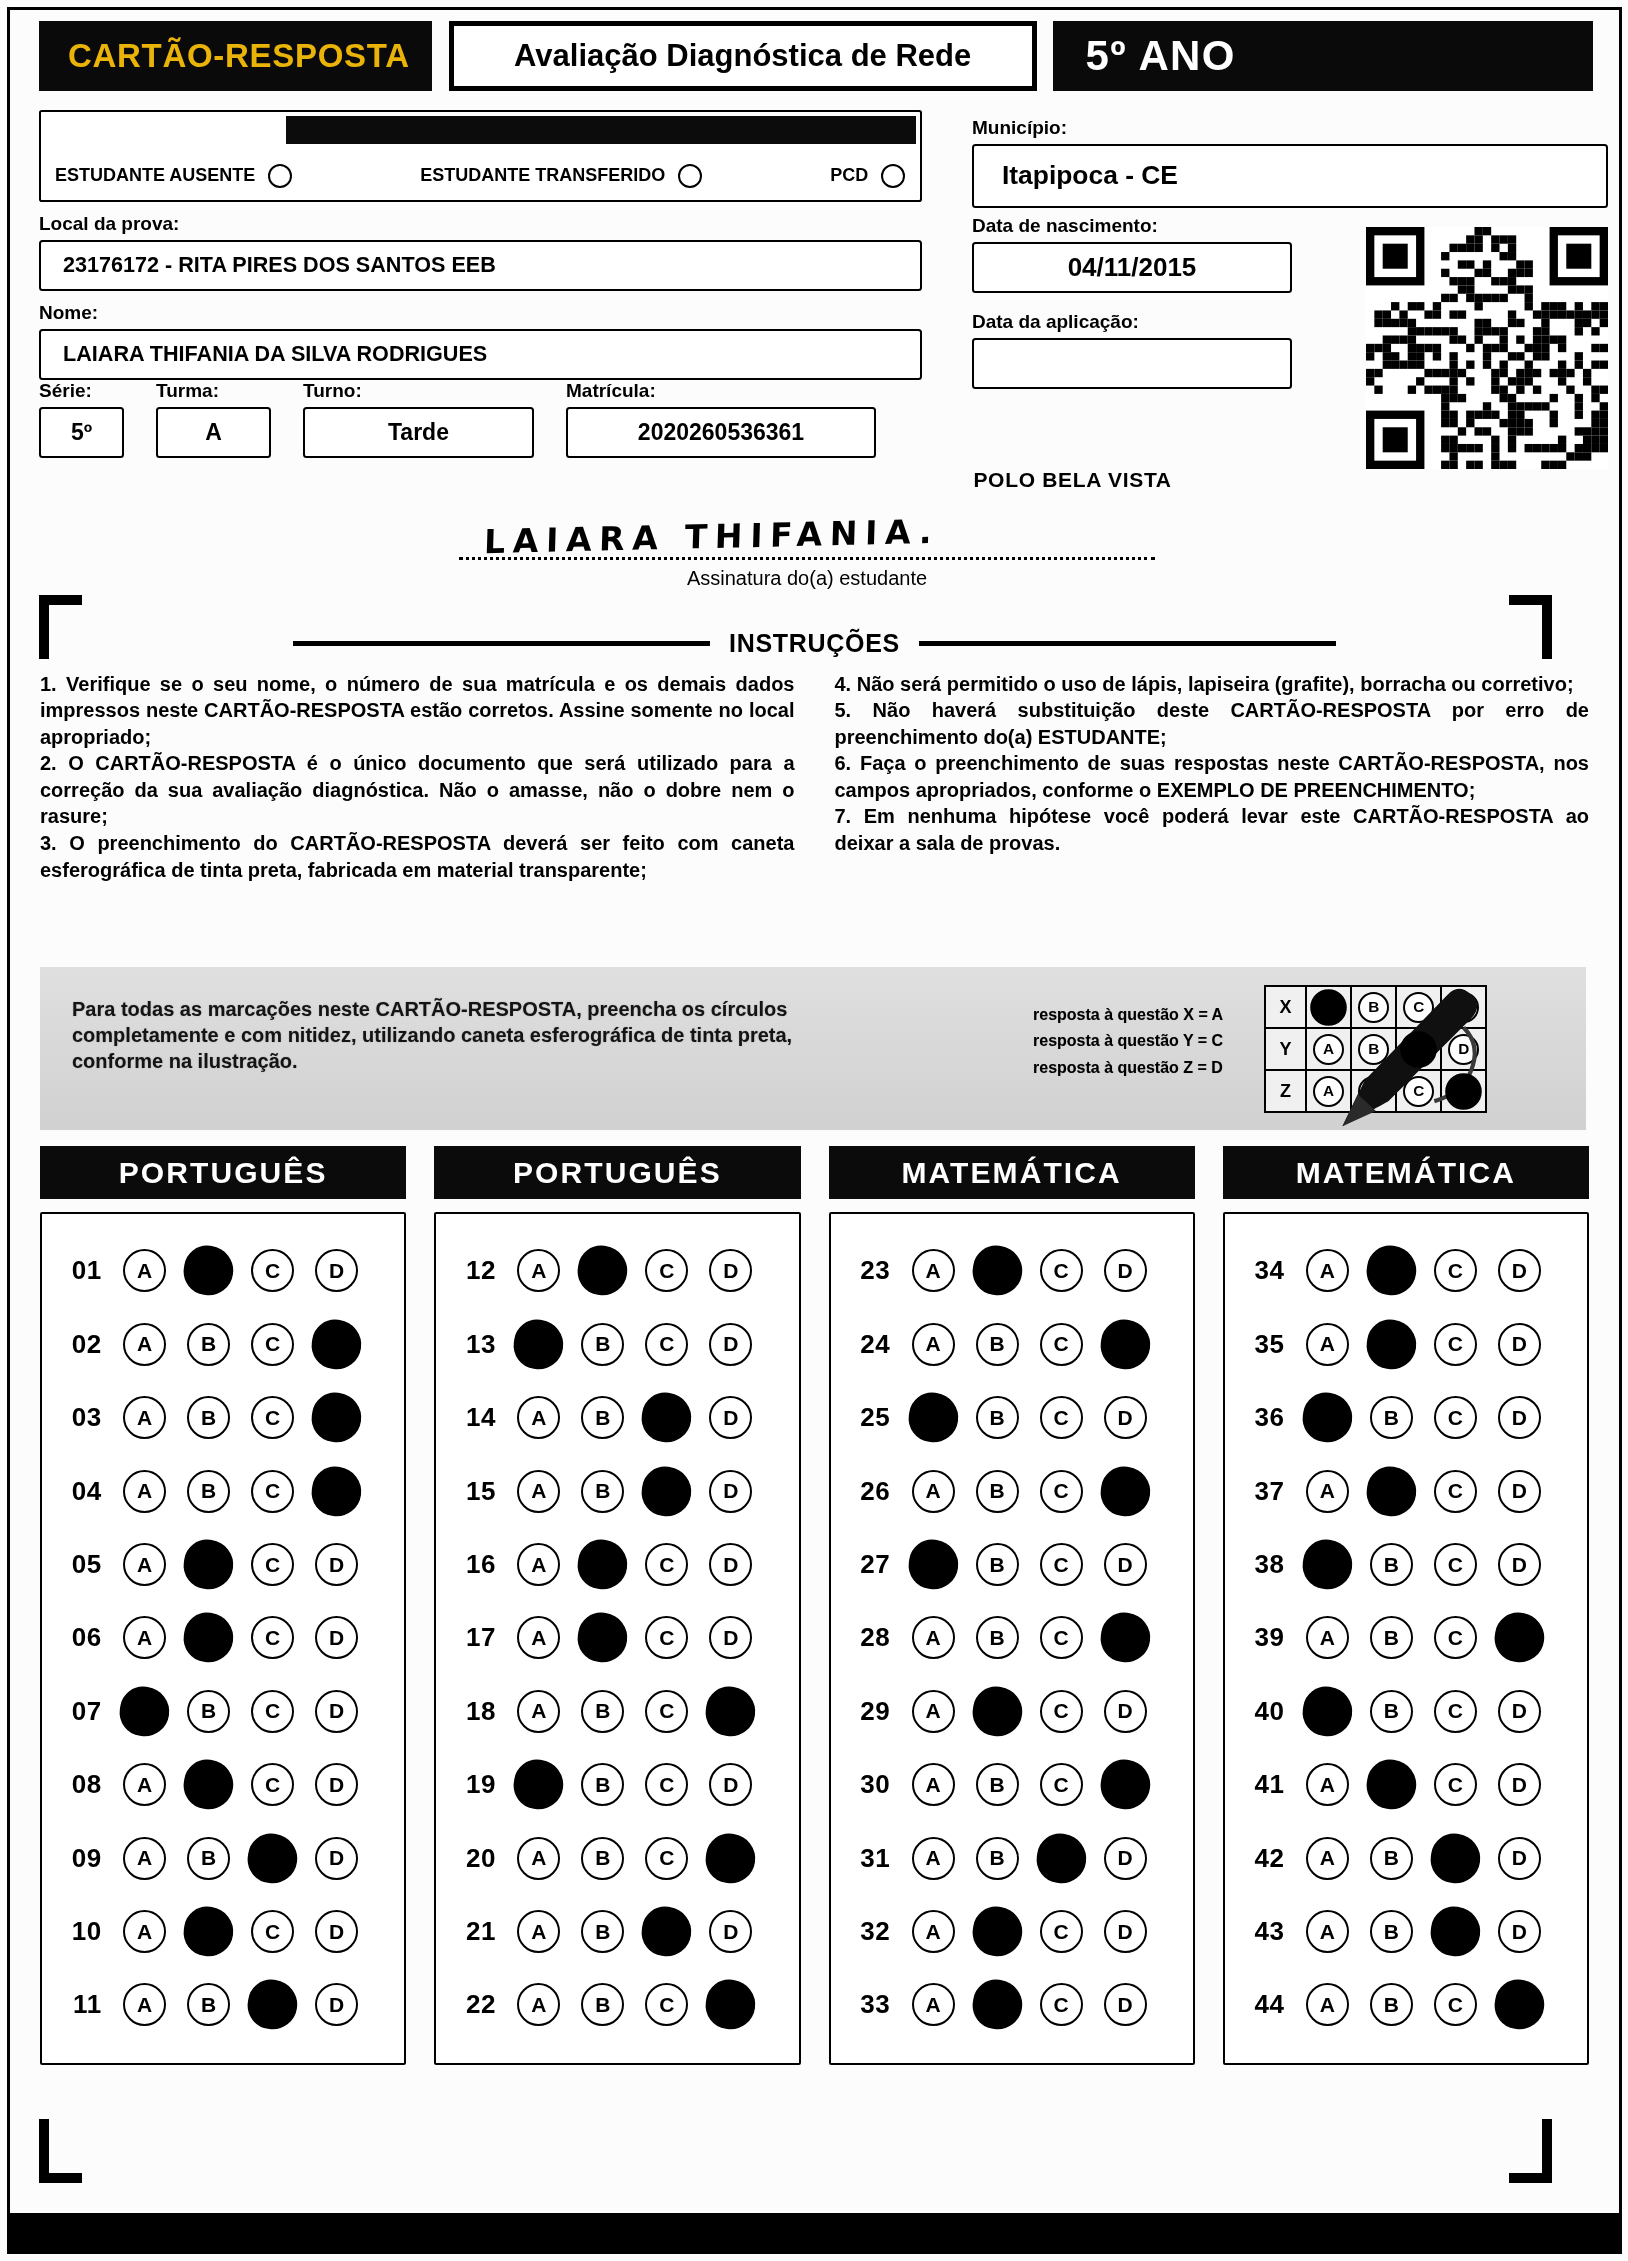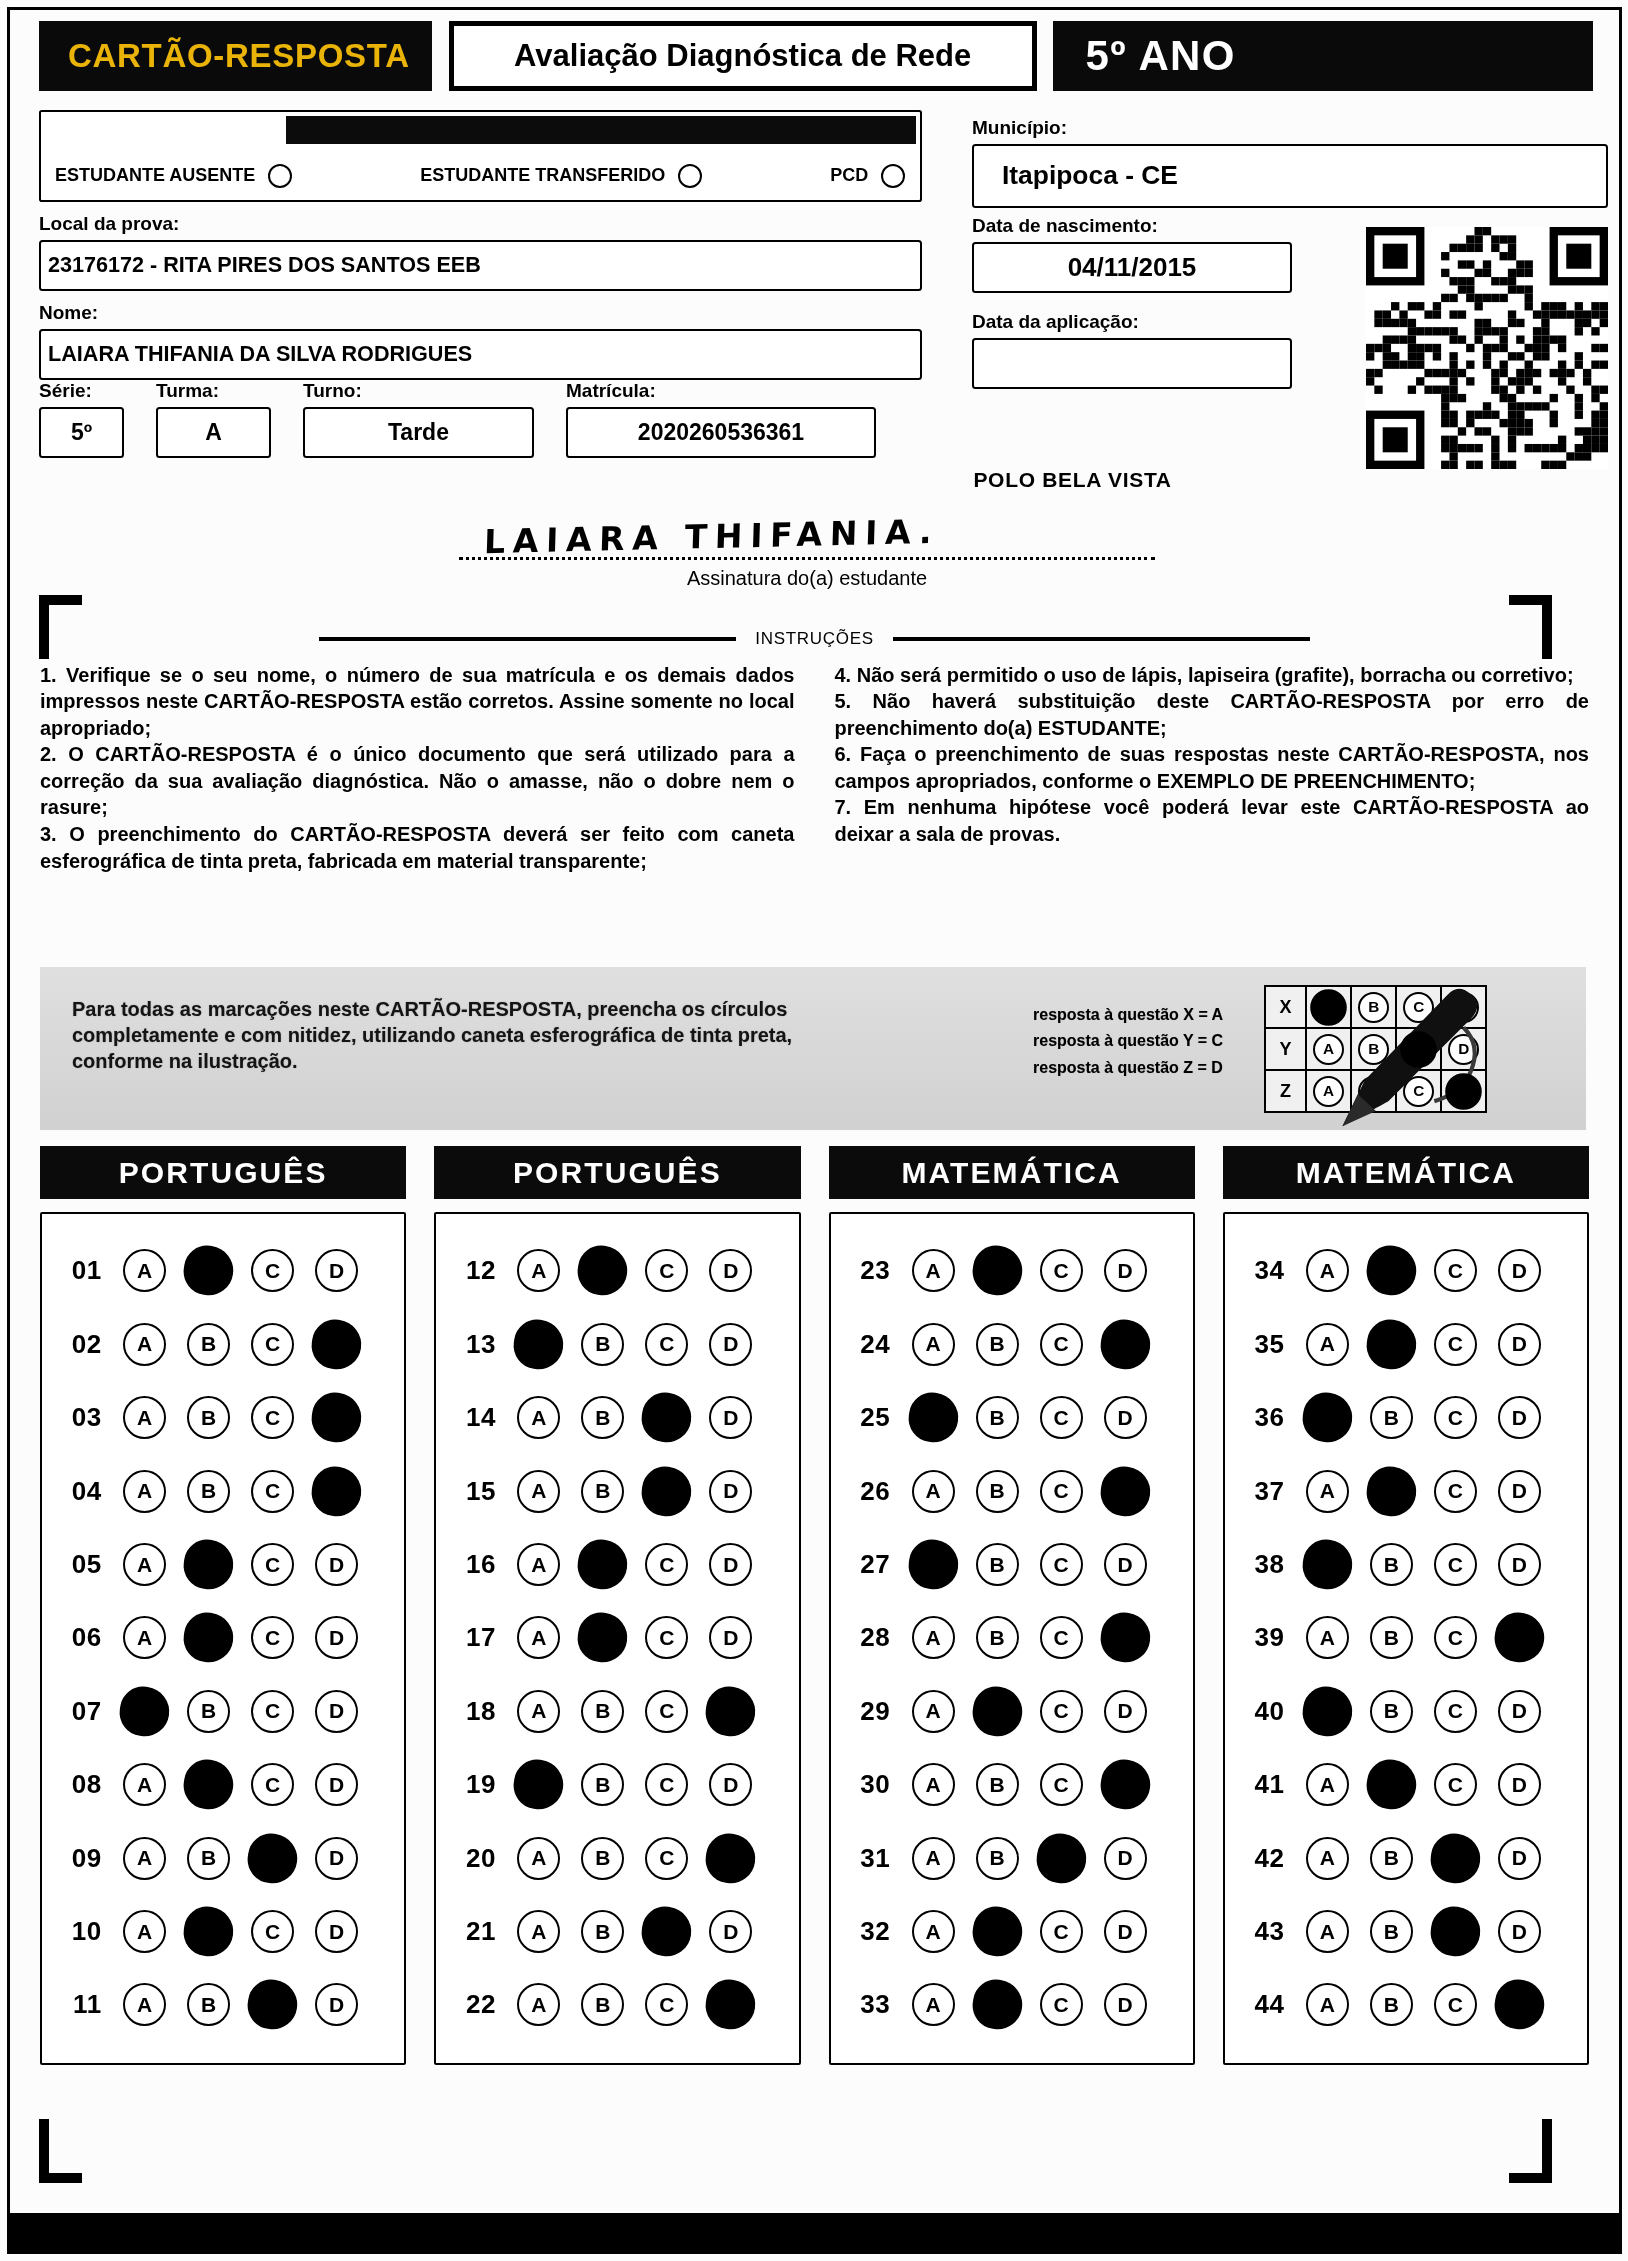--- a/index.html
+++ b/index.html
@@ -16,21 +16,21 @@
 
   
   .form-left{position:absolute;left:39px;top:110px;width:883px}
   .status-box{position:relative;border:2.1px solid #000;border-radius:2.8px;height:92px;background:#fff}
   .redacted{position:absolute;top:3.5px;right:4.2px;left:245px;height:28px;background:#0c0c0c}
   .status-row{position:absolute;left:14px;right:15.3px;bottom:12.5px;display:flex;justify-content:space-between;align-items:center}
   .status-item{display:flex;align-items:center;gap:12.5px}
   .status-label{font-size:18px;font-weight:bold}
   .status-circle{width:24px;height:24px;border:2.1px solid #000;border-radius:50%;display:inline-block;background:#fff}
   .f-label{font-size:19px;font-weight:bold;margin-top:11px}
-  .f-box{border:2.1px solid #000;border-radius:3.5px;height:51px;display:flex;align-items:center;padding-left:7px;font-size:21.6px;font-weight:bold;margin-top:4.9px;background:#fff}
+  .f-box{border:2.1px solid #000;border-radius:3.5px;height:51px;display:flex;align-items:center;padding-left:22px;font-size:21.6px;font-weight:bold;margin-top:4.9px;background:#fff}
   .serie-row{display:flex;gap:32px;margin-top:0}
   .grp{display:flex;flex-direction:column}
   .grp .f-label{margin-top:0}
   .grp .f-box{justify-content:center;padding-left:0;font-size:23px}
   .w-serie{width:85px}.w-turma{width:115px}.w-turno{width:231px}.w-matric{width:310px}
 
   
   .form-right{position:absolute;left:972px;top:110px;width:636px}
   .form-right .f-label{margin-top:18px}
   .form-right .f-label:first-child{margin-top:7px}
@@ -50,21 +50,21 @@
   .bracket{position:absolute;width:43px;height:64px}
   .b-tl{left:39px;top:595px;border-left:10.4px solid #000;border-top:10.4px solid #000}
   .b-tr{right:77px;top:595px;border-right:10.4px solid #000;border-top:10.4px solid #000}
   .b-bl{left:39px;top:2119px;border-left:10.4px solid #000;border-bottom:10.4px solid #000}
   .b-br{right:77px;top:2119px;border-right:10.4px solid #000;border-bottom:10.4px solid #000}
 
   
   .instructions{position:absolute;left:40px;right:40px;top:629px}
   .inst-head{display:flex;align-items:center;justify-content:center;gap:19.5px}
   .inst-head .line{width:417px;height:4.9px;background:#000}
-  .inst-title{font-size:17px;font-weight:normal;letter-spacing:0.7px}
+  .inst-title{font-size:25px;font-weight:bold;letter-spacing:0.7px}
   .inst-cols{display:flex;gap:40px;margin-top:12.5px}
   .inst-col{flex:1}
   .inst-item{font-size:20px;font-weight:bold;line-height:1.33;text-align:justify}
 
   
   .example{position:absolute;left:40px;right:43px;top:967px;height:163px;background:linear-gradient(180deg,#dfdfdf,#d1d1d1)}
   .ex-text{position:absolute;left:32px;top:29px;width:800px;font-size:20px;font-weight:bold;line-height:1.3;color:#141414;text-shadow:0 0 1.4px rgba(0,0,0,.28)}
   .ex-legend{position:absolute;left:993px;top:35px;font-size:16px;font-weight:bold;line-height:1.65;text-shadow:0 0 0.7px rgba(0,0,0,.3)}
   .ex-grid{position:absolute;left:1224px;top:18px;display:grid;grid-template-columns:39px repeat(4,43px);grid-auto-rows:40px;gap:2.1px;background:#000;border:2.1px solid #000}
   .ex-cell{background:#f0f0f0;display:flex;align-items:center;justify-content:center}

